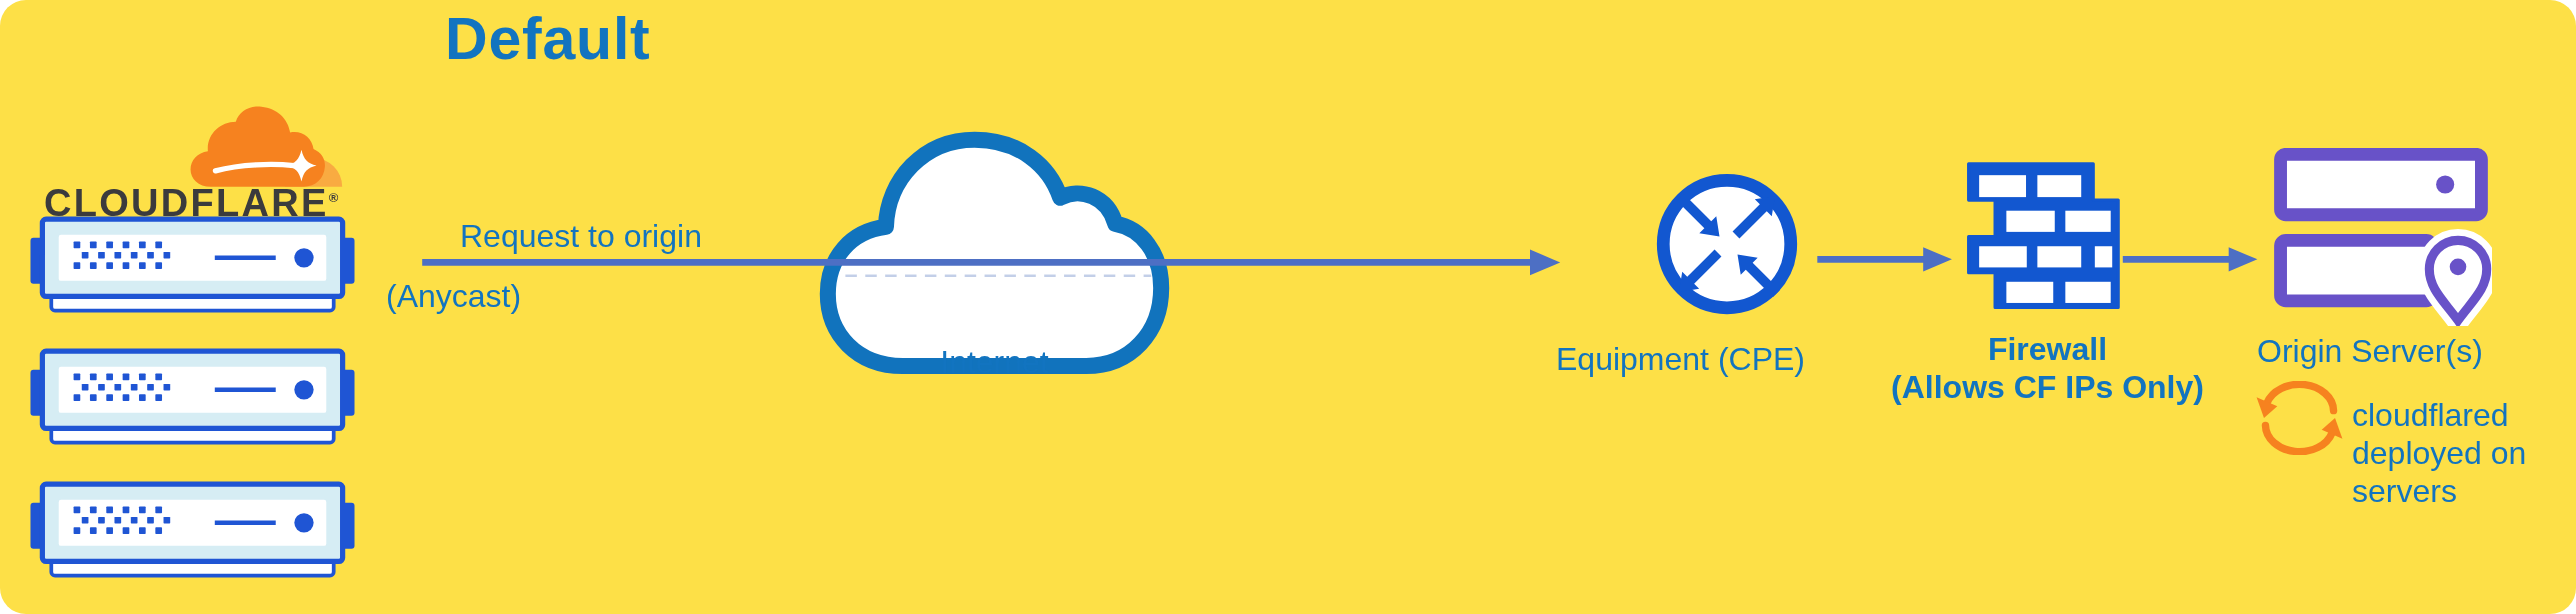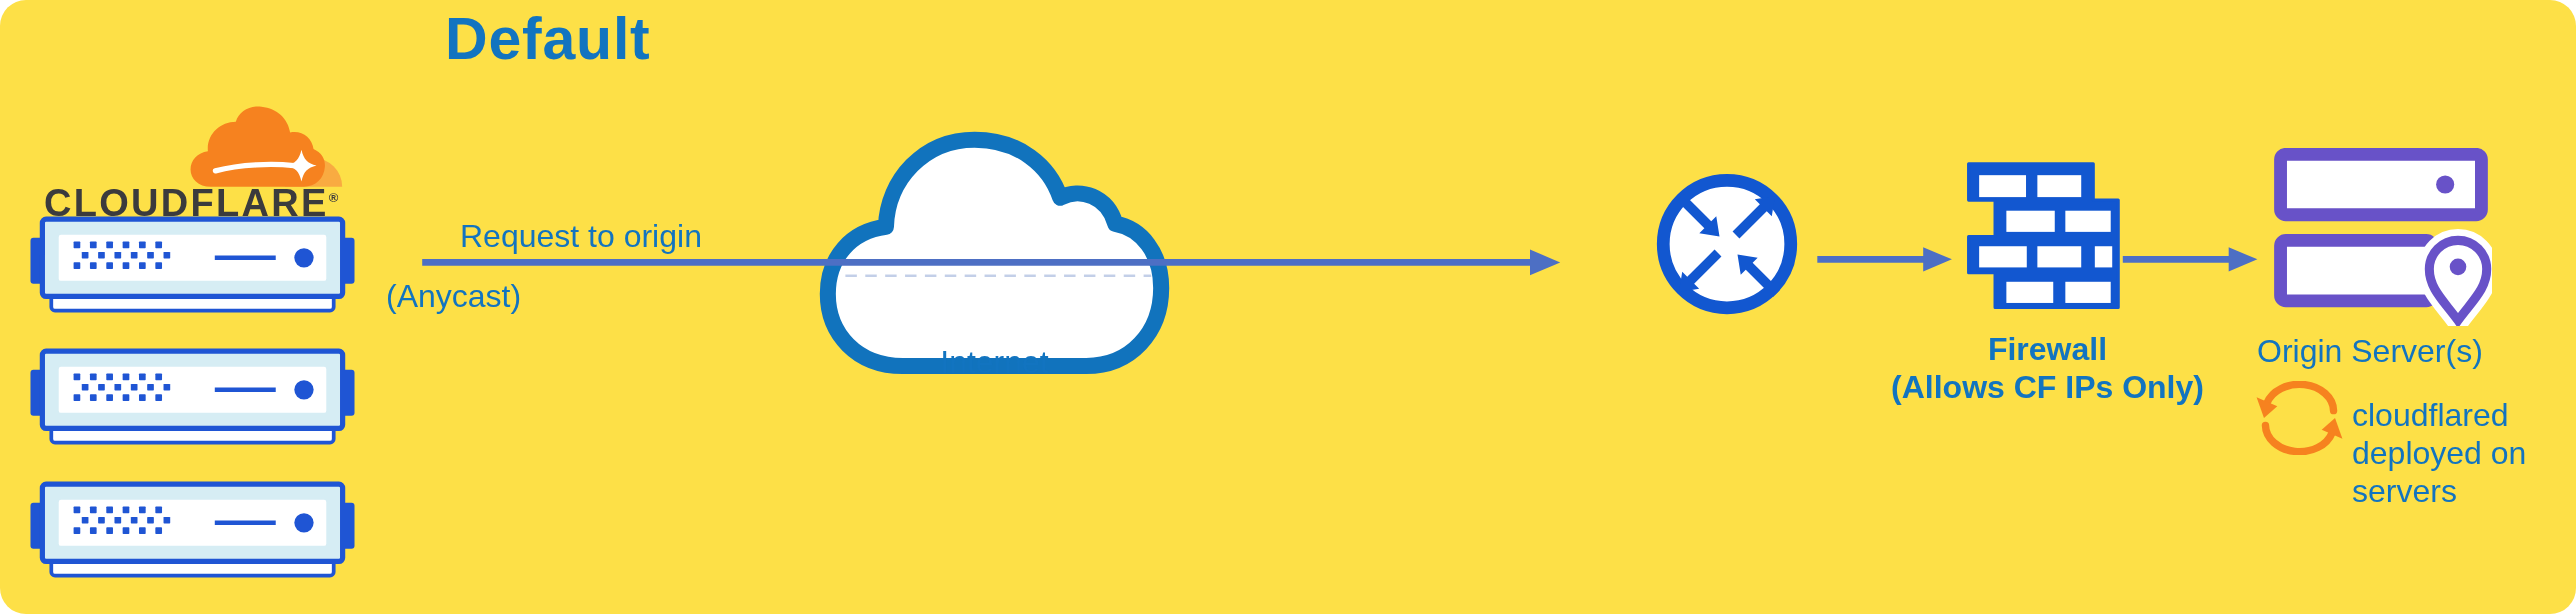--- a/index.html
+++ b/index.html
@@ -169,20 +169,21 @@
       <circle cx="100" cy="100" r="85" fill="#fff" style="stroke:var(--icon-blue)" stroke-width="17"></circle>
       <g class="ib">
         <path transform="translate(38,38)" d="M4.6,-4.6 L41,31.8 L47.7,25.1 L52,52 L25.1,47.7 L31.8,41 L-4.6,4.6 Z"></path>
         <path transform="translate(112,88) rotate(-90)" d="M4.6,-4.6 L41,31.8 L47.7,25.1 L52,52 L25.1,47.7 L31.8,41 L-4.6,4.6 Z"></path>
         <path transform="translate(88,112) rotate(90)" d="M4.6,-4.6 L41,31.8 L47.7,25.1 L52,52 L25.1,47.7 L31.8,41 L-4.6,4.6 Z"></path>
         <path transform="translate(166,166) rotate(180)" d="M4.6,-4.6 L41,31.8 L47.7,25.1 L52,52 L25.1,47.7 L31.8,41 L-4.6,4.6 Z"></path>
       </g>
     </svg>
   </div>
   <div class="abs label" style="left:1556px;top:341px;">
+    <span class="ln">Equipment (CPE)</span>
   </div>
 
   <div class="abs" style="left:1957px;top:154px;">
     <svg width="163" height="155" viewBox="0 0 215 205">
       <path class="ib" stroke="#1257D0" stroke-width="4" stroke-linejoin="round" d="M15,13 H180 V61 H213 V203 H50 V157 H15 V109 H50 V61 H15 Z"></path>
       <g fill="#fff">
         <rect x="29" y="28" width="62" height="29"></rect>
         <rect x="106" y="28" width="58" height="29"></rect>
         <rect x="65" y="75" width="64" height="28"></rect>
         <rect x="143" y="75" width="60" height="28"></rect>

